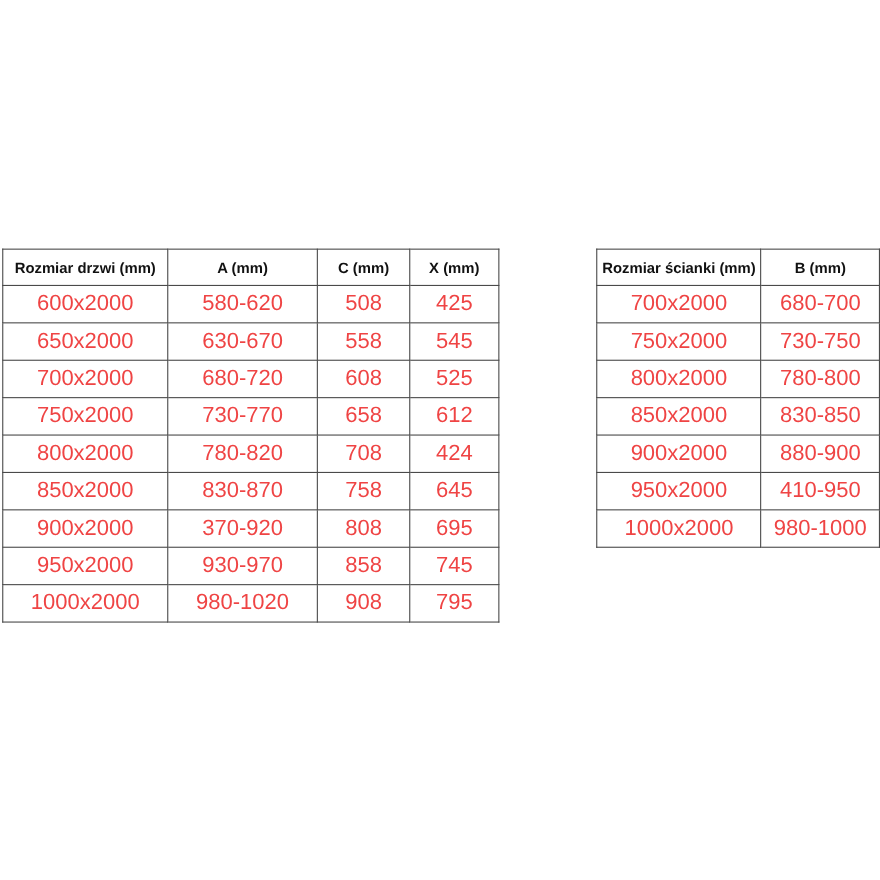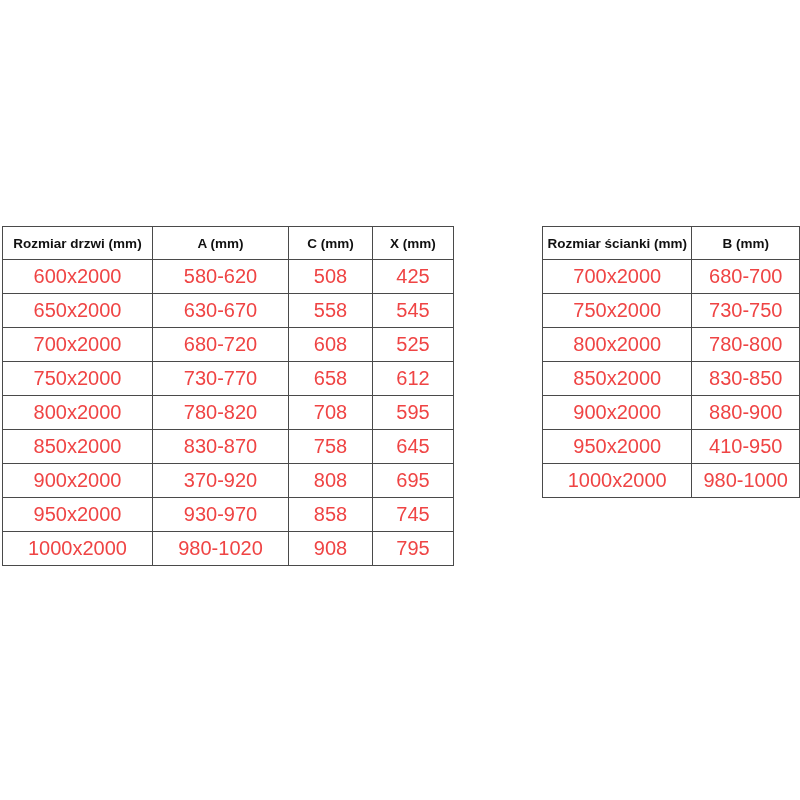--- a/index.html
+++ b/index.html
@@ -101,21 +101,21 @@
           <tr>
             <td>750x2000</td>
             <td>730-770</td>
             <td>658</td>
             <td>612</td>
           </tr>
           <tr>
             <td>800x2000</td>
             <td>780-820</td>
             <td>708</td>
-            <td>595</td>
+            <td>424</td>
           </tr>
           <tr>
             <td>850x2000</td>
             <td>830-870</td>
             <td>758</td>
             <td>645</td>
           </tr>
           <tr>
             <td>900x2000</td>
             <td>370-920</td>

